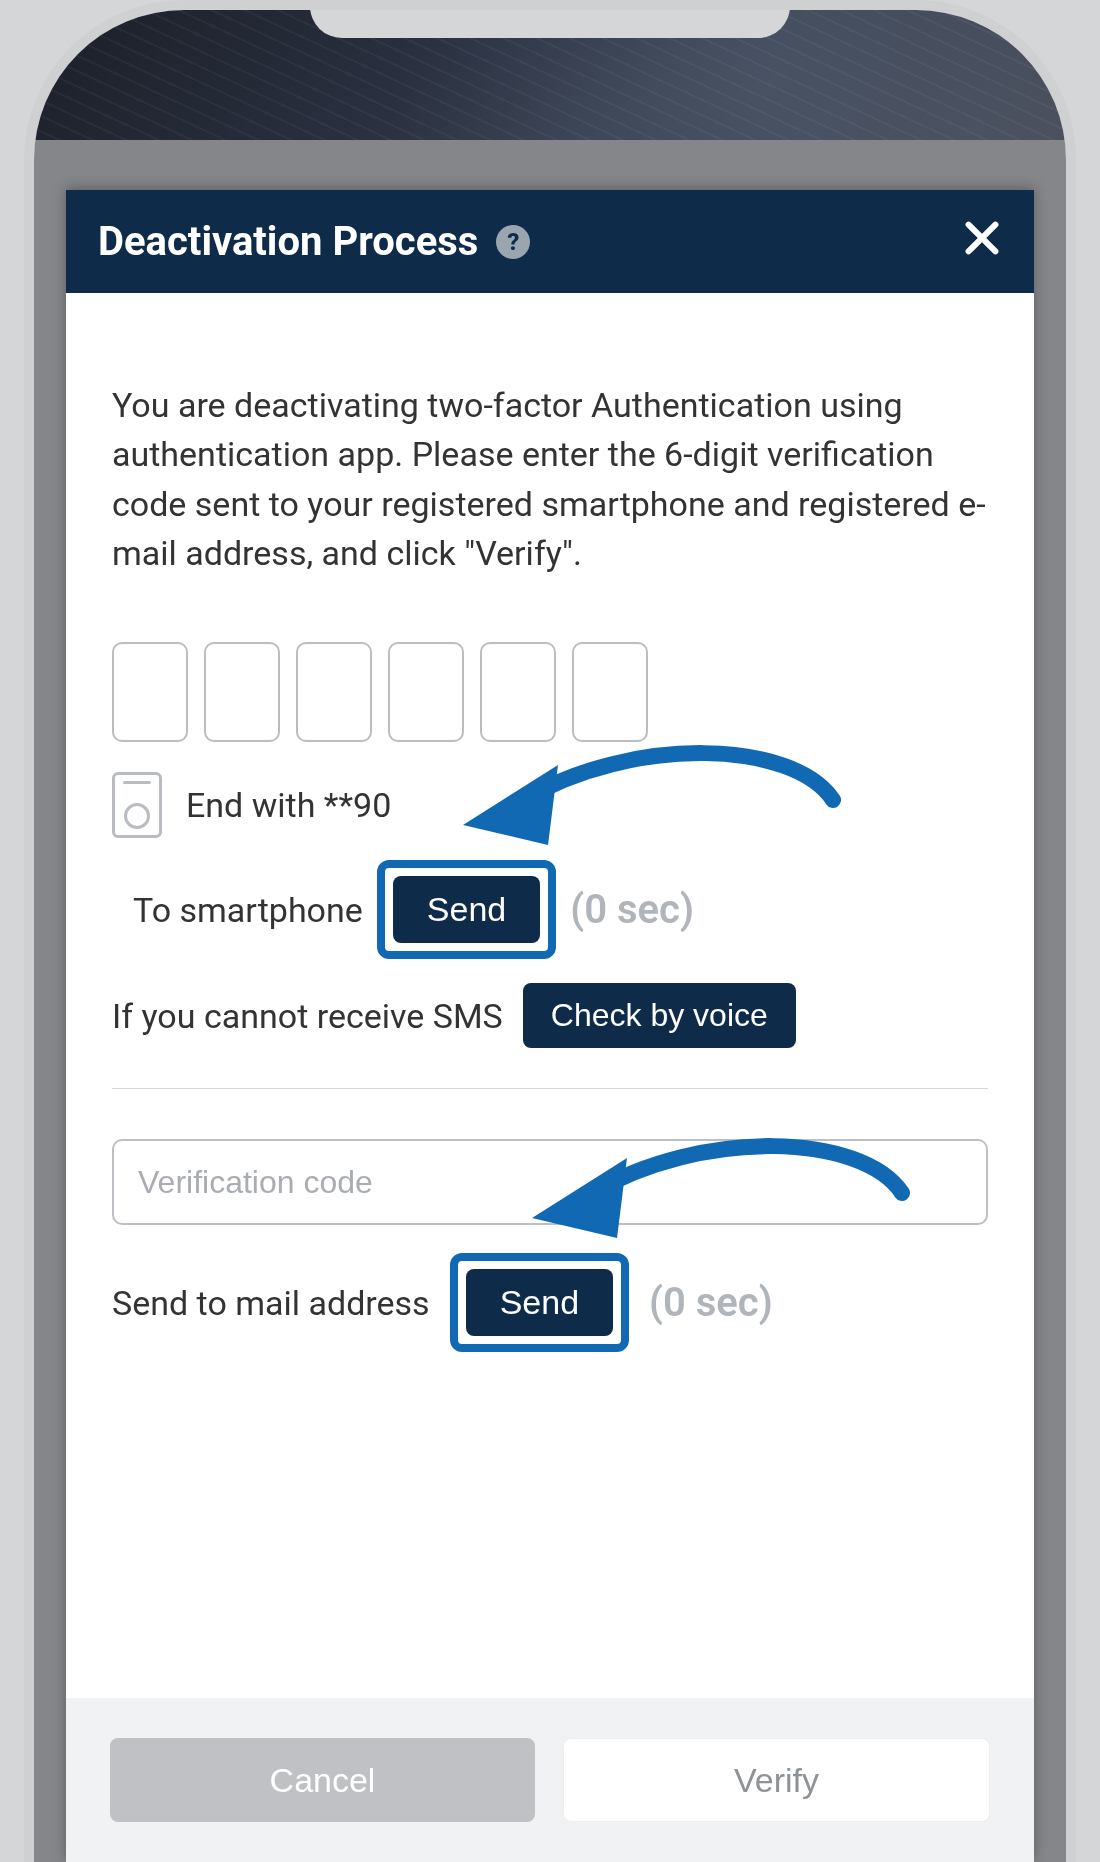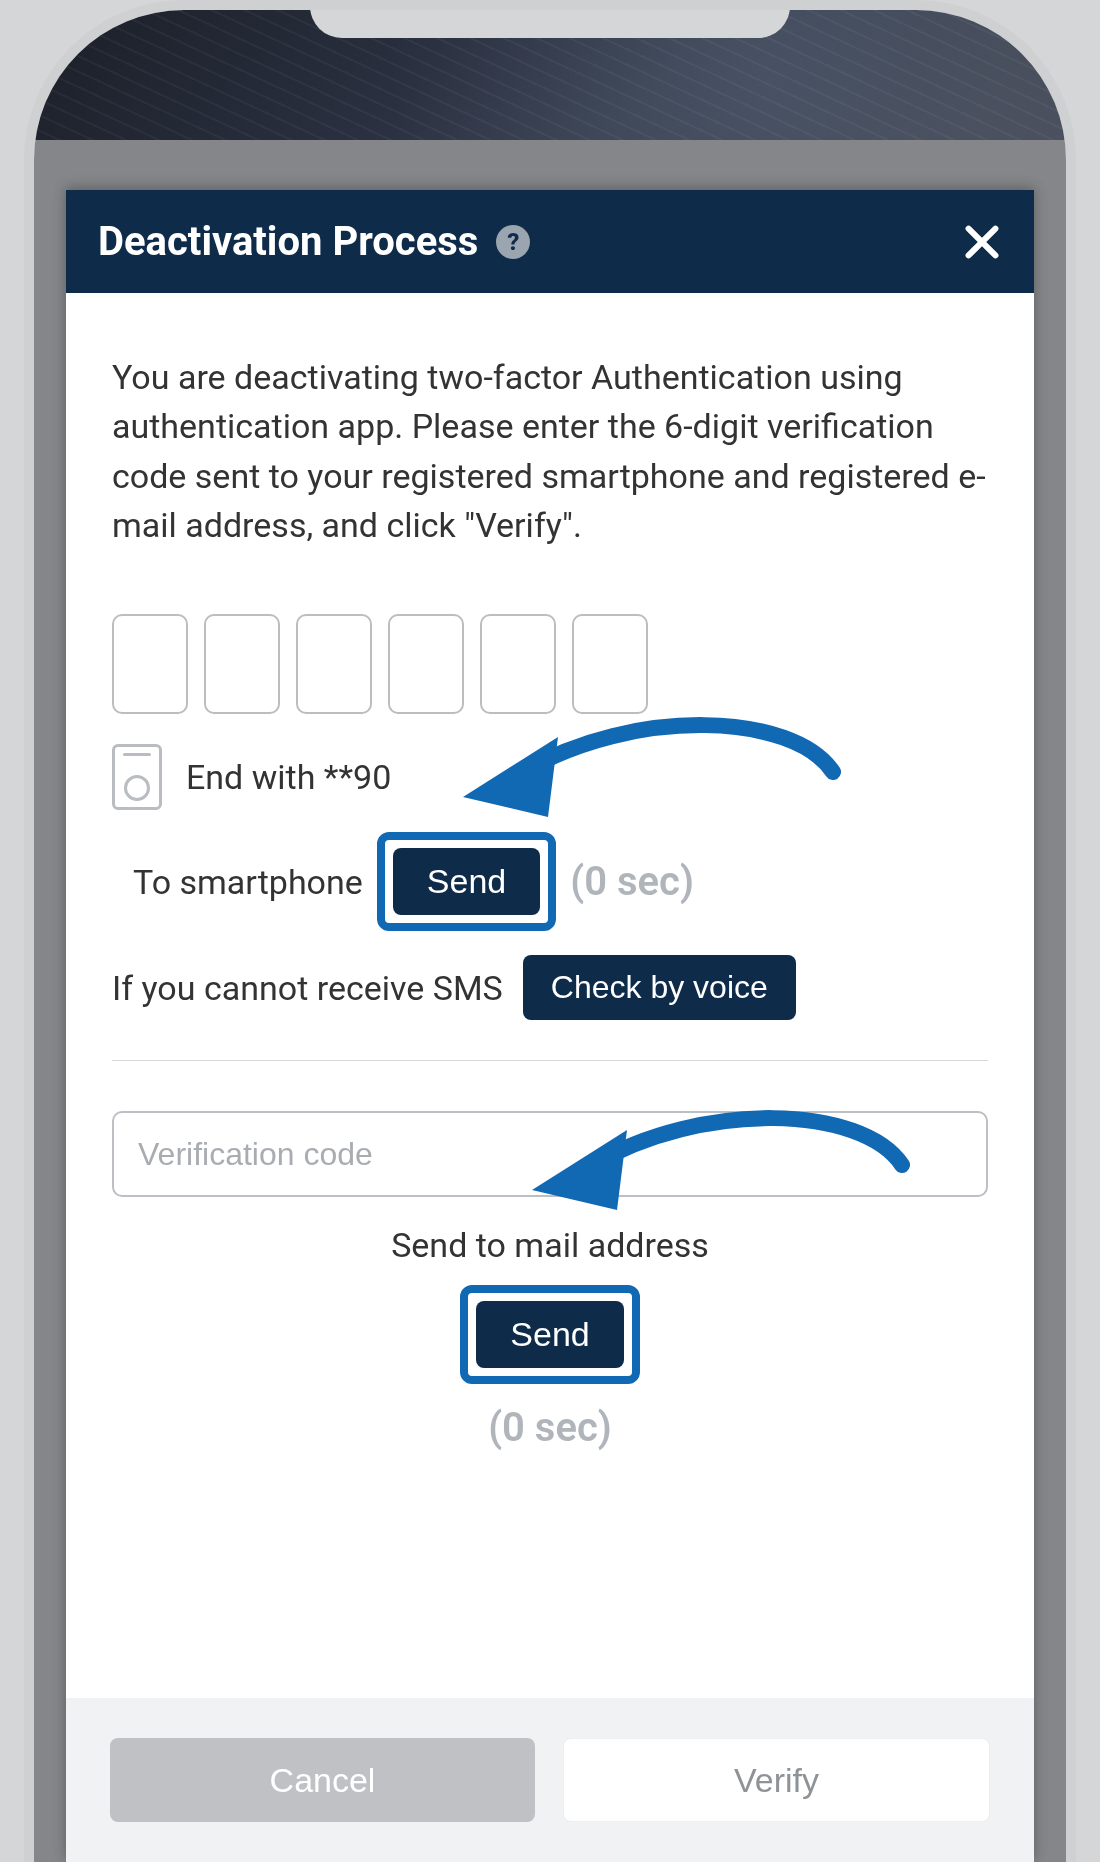--- a/index.html
+++ b/index.html
@@ -72,21 +72,20 @@
       display: flex;
       flex-direction: column;
       box-shadow: 0 -2px 12px rgba(0,0,0,0.3);
     }
 
     .modal-header {
       background: #0e2c4a;
       color: #fff;
       padding: 28px 32px;
       display: flex;
-      align-items: center;
       justify-content: space-between;
     }
     .modal-title-wrap{ display:flex; align-items:center; gap:18px;}
     .modal-title { font-size: 40px; font-weight: 700; }
     .help-circle {
       width: 34px; height:34px; border-radius:50%;
       background:#9ba5af; color:#0e2c4a;
       display:flex; align-items:center; justify-content:center;
       font-weight:800; font-size:24px;
     }
@@ -102,20 +101,21 @@
       padding: 60px 46px 30px 46px;
       flex: 1;
       overflow: hidden;
     }
 
     .instructions {
       font-size: 34px;
       color: #333;
       line-height: 1.45;
       margin-bottom: 64px;
+      margin-top: 28px;
     }
 
     .code-boxes { display:flex; gap:16px; margin-bottom: 30px;}
     .code-box {
       width: 76px; height: 100px;
       border: 2px solid #bdbdbd;
       border-radius: 10px;
       font-size: 40px; text-align:center;
       background:#fff;
     }
@@ -155,21 +155,21 @@
     .sms-row{ display:flex; align-items:center; gap:20px; font-size:34px; color:#333; margin-bottom: 40px;}
 
     .divider{ height:1px; background:#d5d7da; margin: 0 0 50px 0;}
 
     .verify-input{
       width:100%; height:86px; border:2px solid #bcbfc3; border-radius:10px;
       font-size:32px; padding: 0 24px; color:#333; margin-bottom: 28px;
     }
     .verify-input::placeholder{ color:#a9adb2; }
 
-    .mail-row{ display:flex; align-items:center; gap:20px; font-size:34px; color:#333; position:relative;flex-direction:column;}
+    .mail-row{ display:flex; align-items:center; gap:20px; font-size:34px; color:#333; position:relative;}
 
     .modal-footer{
       background:#f1f2f3;
       padding: 40px 44px;
       display:flex; gap:28px;
     }
     .foot-btn{
       flex:1; height:84px; border:none; border-radius:8px;
       font-size:34px; cursor:pointer;
     }

